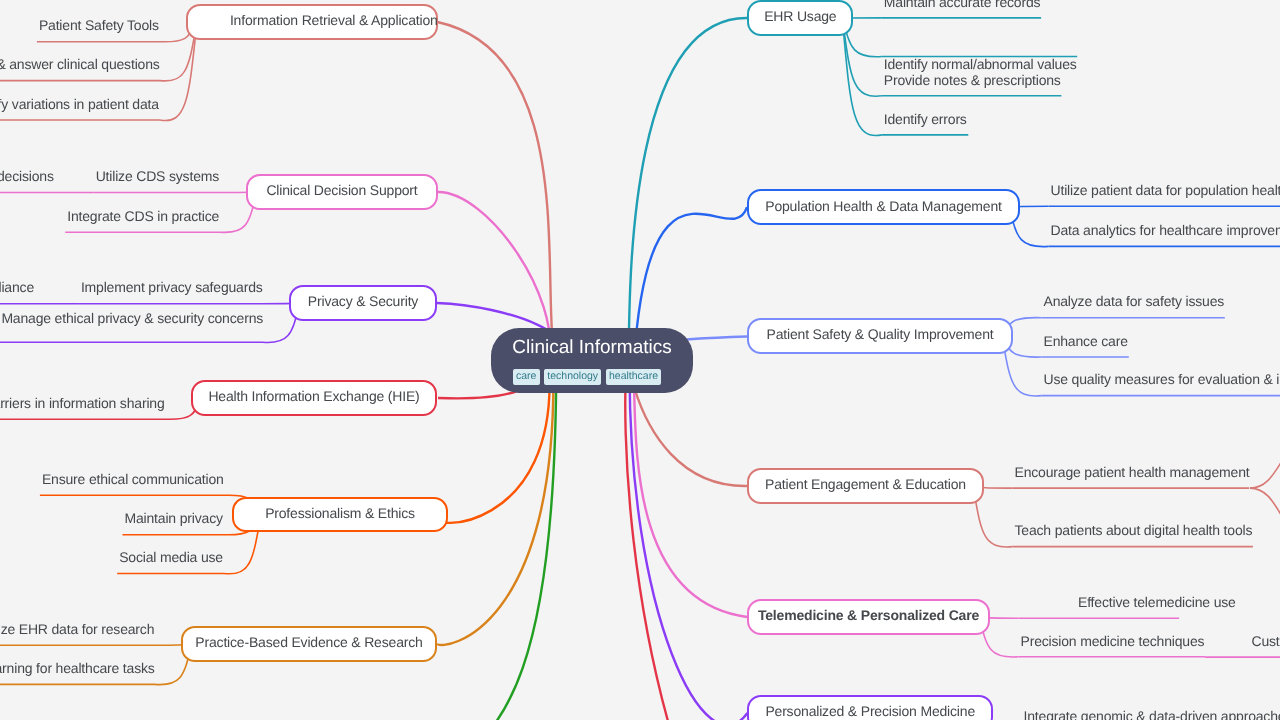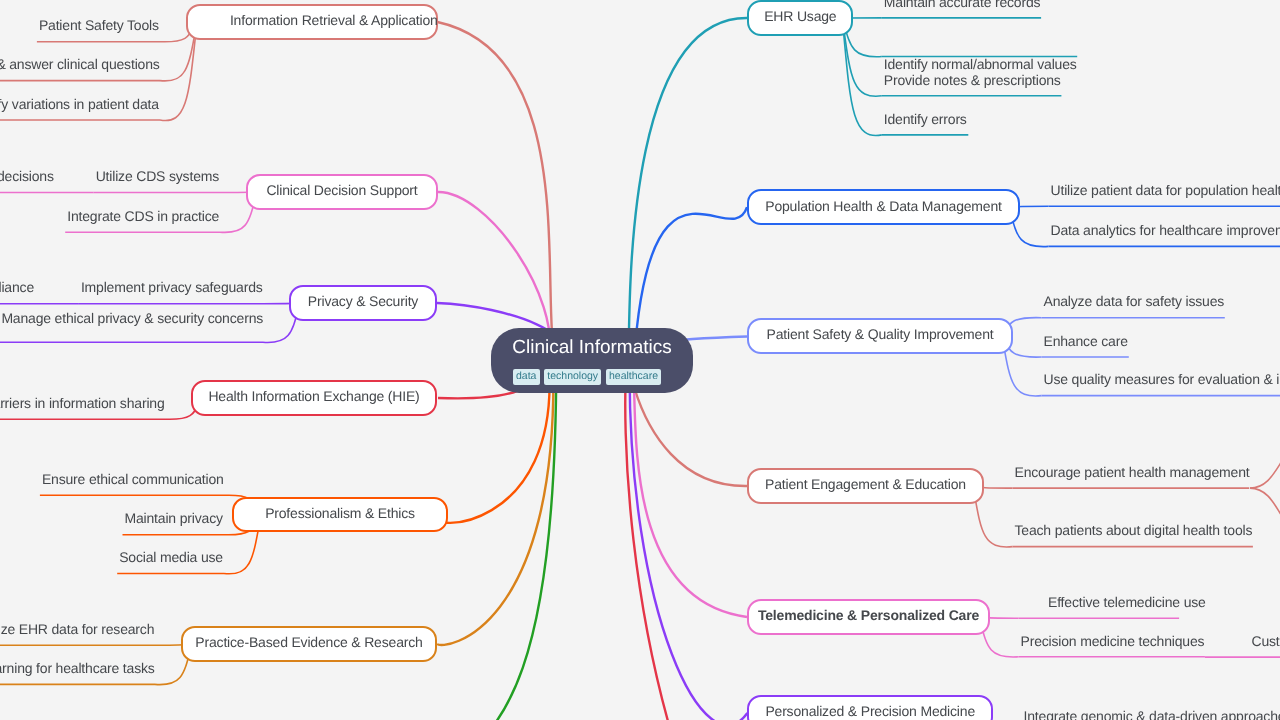--- a/index.html
+++ b/index.html
@@ -96,21 +96,21 @@
     <path d="M192.0,644.0 C184.0,674.2 182.7,686.5 155.0,684.4" stroke="#d9821a" stroke-width="1.6"></path>
     <path d="M-73.4,684.4 L155.0,684.4" stroke="#d9821a" stroke-width="1.6"></path>
     <path d="M556.3,360.5 C556.1,663.0 507.9,739.4 434.2,772.7" stroke="#229f23" stroke-width="2.4"></path>
     <path d="M626.7,360.5 C616.3,495.9 651.3,1144.1 1118.0,1118.0" stroke="#e43548" stroke-width="2.4"></path>
     <path d="M1250.0,488.1 C1280.0,488.1 1280.0,440.0 1310.0,440.0" stroke="#d87975" stroke-width="1.6"></path>
     <path d="M1250.0,488.1 C1280.0,488.1 1280.0,538.0 1310.0,538.0" stroke="#d87975" stroke-width="1.6"></path>
   </svg>
   <div id="root-node">
     <div id="root-title">Clinical Informatics</div>
     <div id="root-tags">
-      <span class="tag">data</span>
+      <span class="tag">care</span>
       <span class="tag">technology</span>
       <span class="tag">healthcare</span>
     </div>
   </div>
   <div class="node" style="left:747.4px;top:0.2px;width:105.9px;height:35.6px;border-color:#1f9fb4;">EHR Usage</div>
   <div class="node" style="left:747.0px;top:189.4px;width:273.0px;height:35.6px;border-color:#2565f0;">Population Health &amp; Data Management</div>
   <div class="node" style="left:747.0px;top:468.2px;width:237.0px;height:35.6px;border-color:#d87975;">Patient Engagement &amp; Education</div>
   <div class="node" style="left:747.0px;top:318.2px;width:266.0px;height:35.6px;border-color:#7a8cfc;">Patient Safety &amp; Quality Improvement</div>
   <div class="node" style="left:747.0px;top:599.2px;width:243.0px;height:35.6px;border-color:#ec70cd;font-weight:bold;">Telemedicine &amp; Personalized Care</div>
   <div class="node" style="left:747.4px;top:695.2px;width:245.6px;height:35.6px;border-color:#8b3cf7;">Personalized &amp; Precision Medicine</div>
@@ -124,21 +124,21 @@
     <div class="leaf" style="left:883.8px;top:31.2px;margin-top:24px;">Identify normal/abnormal values</div>
     <div class="leaf" style="left:883.8px;top:70.5px;">Provide notes &amp; prescriptions</div>
     <div class="leaf" style="left:883.8px;top:109.6px;">Identify errors</div>
     <div class="leaf" style="left:1050.5px;top:181.0px;">Utilize patient data for population health</div>
     <div class="leaf" style="left:1050.5px;top:221.1px;">Data analytics for healthcare improvement</div>
     <div class="leaf" style="left:1043.5px;top:292.4px;">Analyze data for safety issues</div>
     <div class="leaf" style="left:1043.5px;top:331.7px;">Enhance care</div>
     <div class="leaf" style="left:1043.5px;top:370.3px;">Use quality measures for evaluation &amp; improvement</div>
     <div class="leaf" style="left:1014.5px;top:462.8px;">Encourage patient health management</div>
     <div class="leaf" style="left:1014.5px;top:521.3px;">Teach patients about digital health tools</div>
-    <div class="leaf" style="left:1048px;top:593.0px;text-align:right;">Effective telemedicine use</div>
+    <div class="leaf" style="left:1078px;top:593.0px;text-align:right;">Effective telemedicine use</div>
     <div class="leaf" style="left:1251.5px;top:631.8px;">Customized treatment plans</div>
     <div class="leaf" style="left:1020.5px;top:631.5px;">Precision medicine techniques</div>
     <div class="leaf" style="left:1023.5px;top:707.1px;">Integrate genomic &amp; data-driven approaches</div>
     <div class="leaf" style="left:38.9px;top:16.4px;">Patient Safety Tools</div>
     <div class="leaf" style="left:-50.6px;top:55.3px;">Search &amp; answer clinical questions</div>
     <div class="leaf" style="left:-35.6px;top:94.7px;">Identify variations in patient data</div>
     <div class="leaf" style="left:-89.6px;top:167.2px;">Inform clinical decisions</div>
     <div class="leaf" style="left:95.7px;top:167.2px;">Utilize CDS systems</div>
     <div class="leaf" style="left:67.2px;top:206.9px;">Integrate CDS in practice</div>
     <div class="leaf" style="left:-82.0px;top:278.4px;">Ensure compliance</div>

